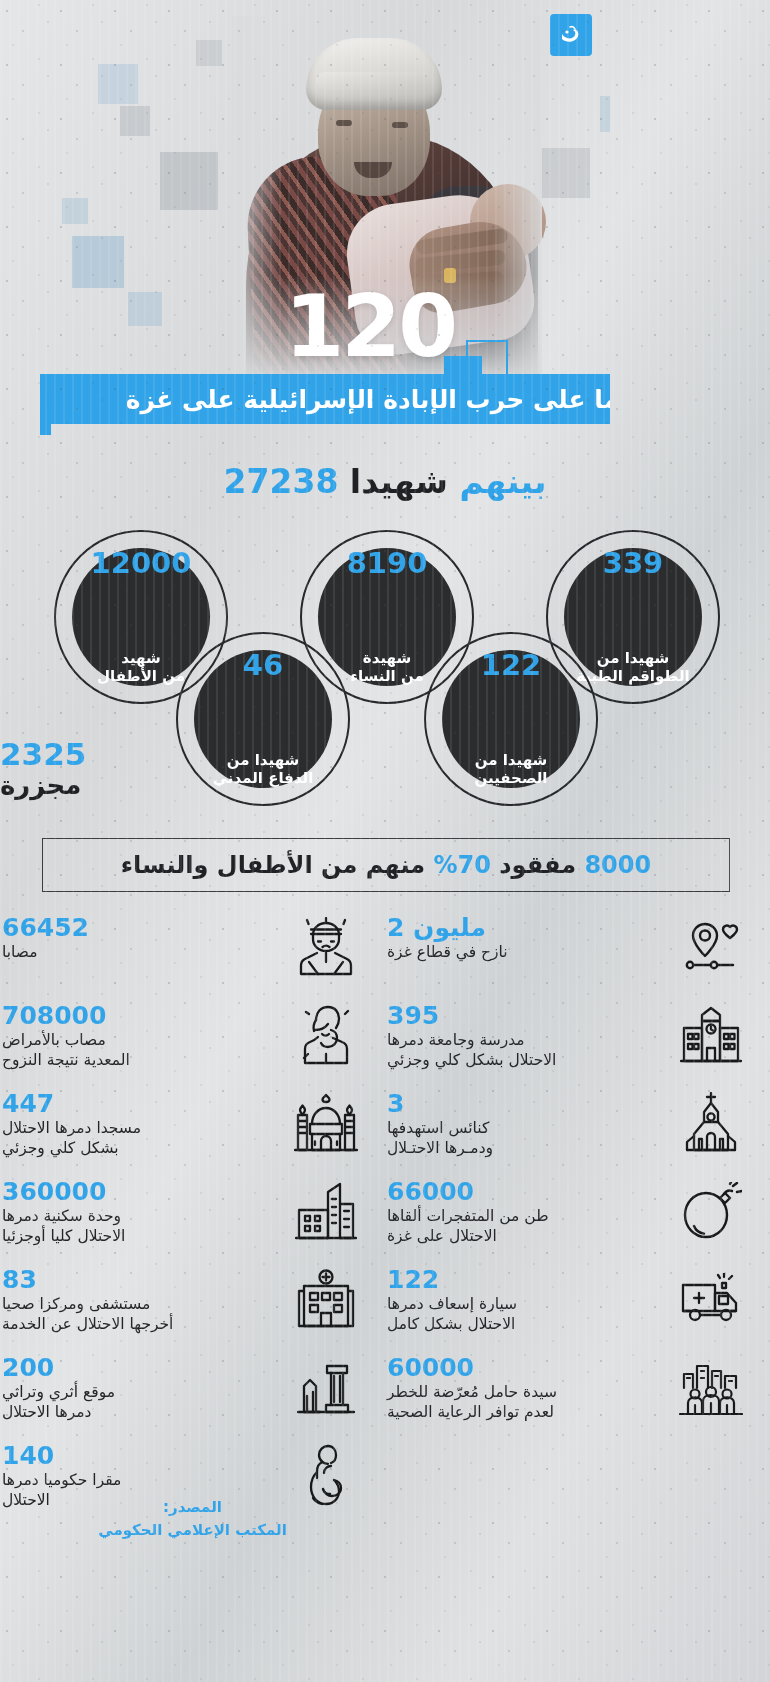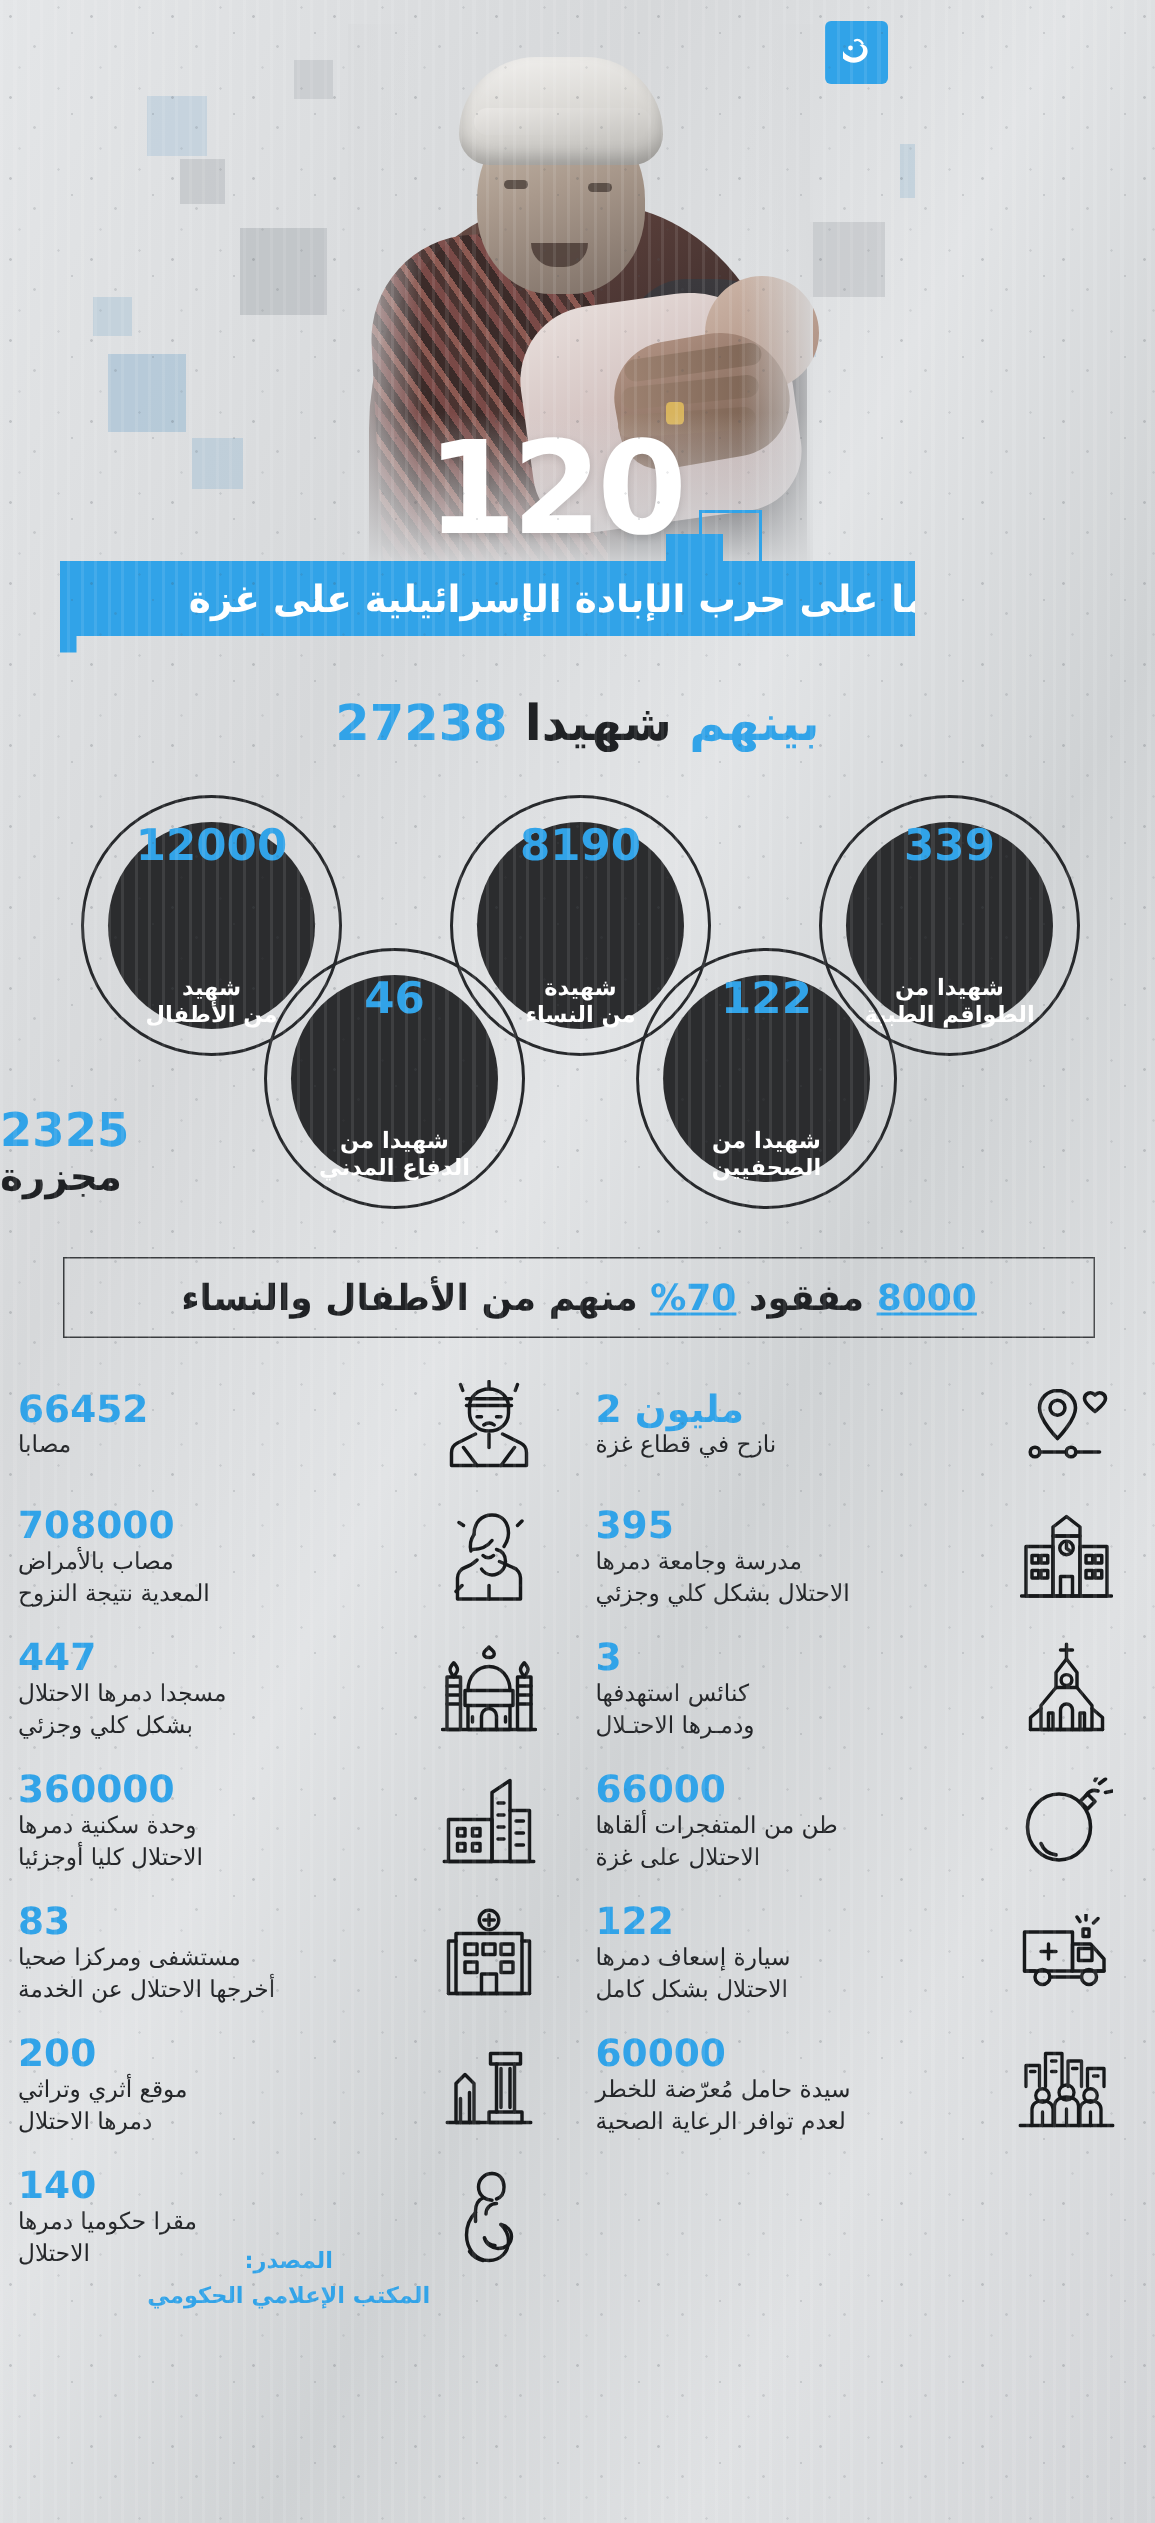--- a/index.html
+++ b/index.html
@@ -149,28 +149,28 @@
   }
   .massacre .m-num{font-size:31px;font-weight:700;color:#31a3e8;line-height:1.05;direction:ltr;}
   .massacre .m-lbl{font-size:26px;font-weight:700;color:#1f2124;line-height:1.15;}
 
   
   .missing-box{
     position:absolute;left:42px;top:838px;width:686px;height:52px;
     border:1px solid #3a3c3f;display:flex;align-items:center;justify-content:center;
   }
   .missing-box .t{font-size:24px;font-weight:700;color:#1f2124;white-space:nowrap;}
-  .missing-box .bl{color:#31a3e8;text-decoration:underline;}
+  .missing-box .bl{color:#31a3e8;}
 
   
   .grid{position:absolute;left:0;top:906px;width:770px;}
   .grow{display:flex;width:770px;}
   .cell{
-    width:385px;box-sizing:border-box;display:flex;align-items:center;
-    justify-content:flex-start;gap:23px;padding:8px 26px 8px 12px;min-height:88px;
+    width:385px;box-sizing:border-box;display:flex;
+    justify-content:flex-start;gap:23px;padding:8px 26px 8px 2px;min-height:88px;
   }
   .cell.empty{visibility:hidden;}
   .cell .ic{
     flex:0 0 auto;width:66px;height:66px;display:flex;align-items:center;justify-content:center;color:#17191b;
   }
   .cell .tx{flex:1 1 auto;text-align:left;direction:rtl;}
   .cell .n{font-size:25px;font-weight:700;color:#31a3e8;line-height:1.1;direction:ltr;display:block;text-align:left;}
   .cell .d{font-size:15.5px;font-weight:400;color:#232528;line-height:1.35;display:block;}
 
   

